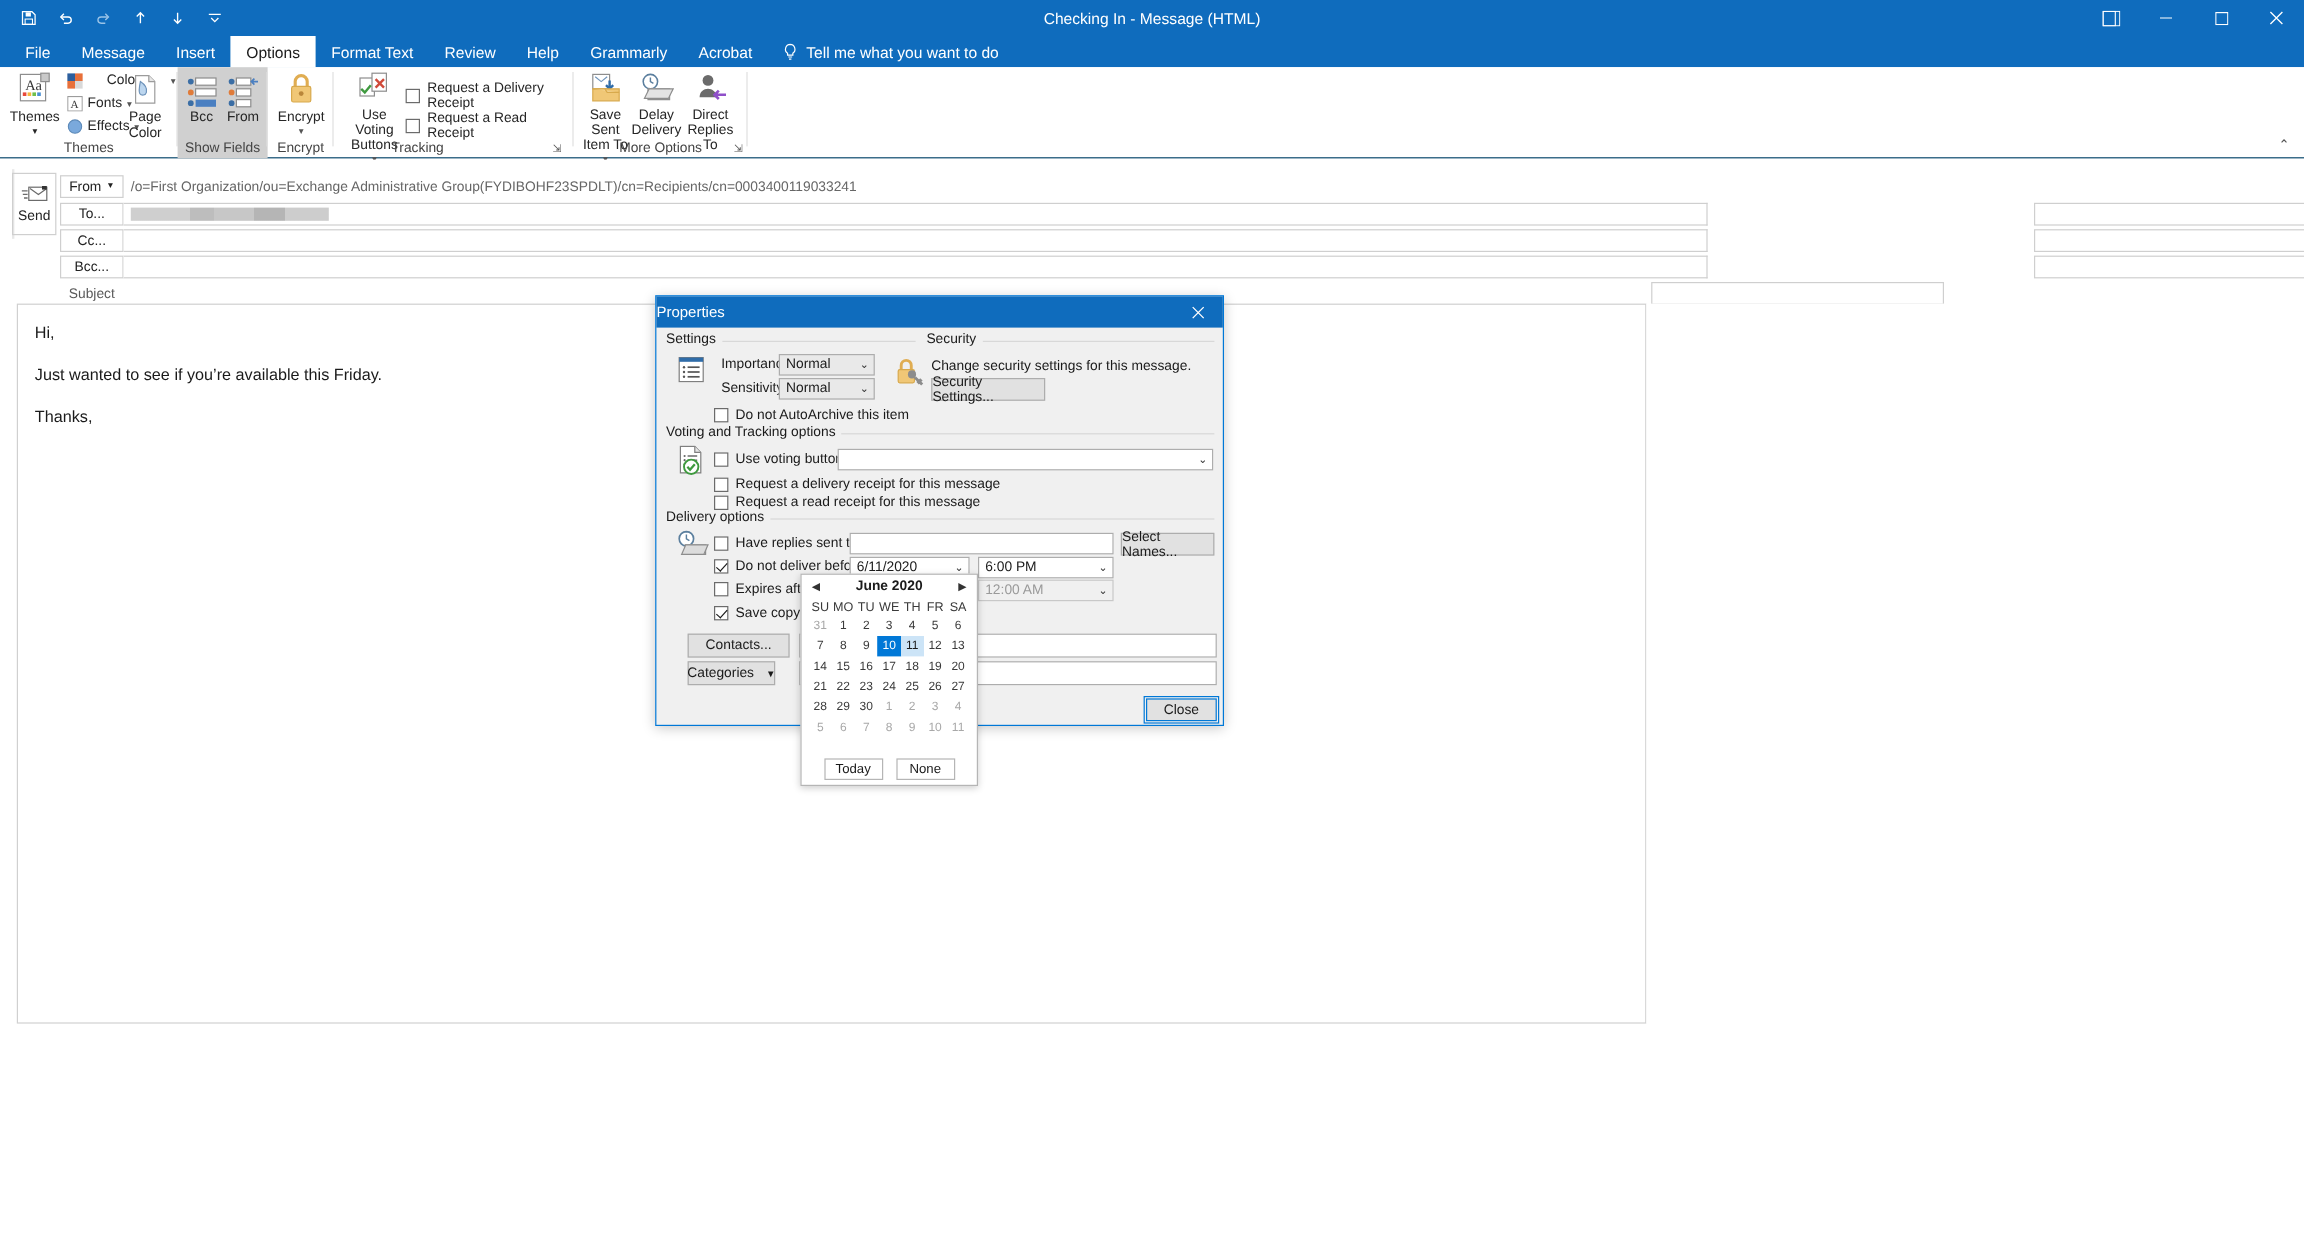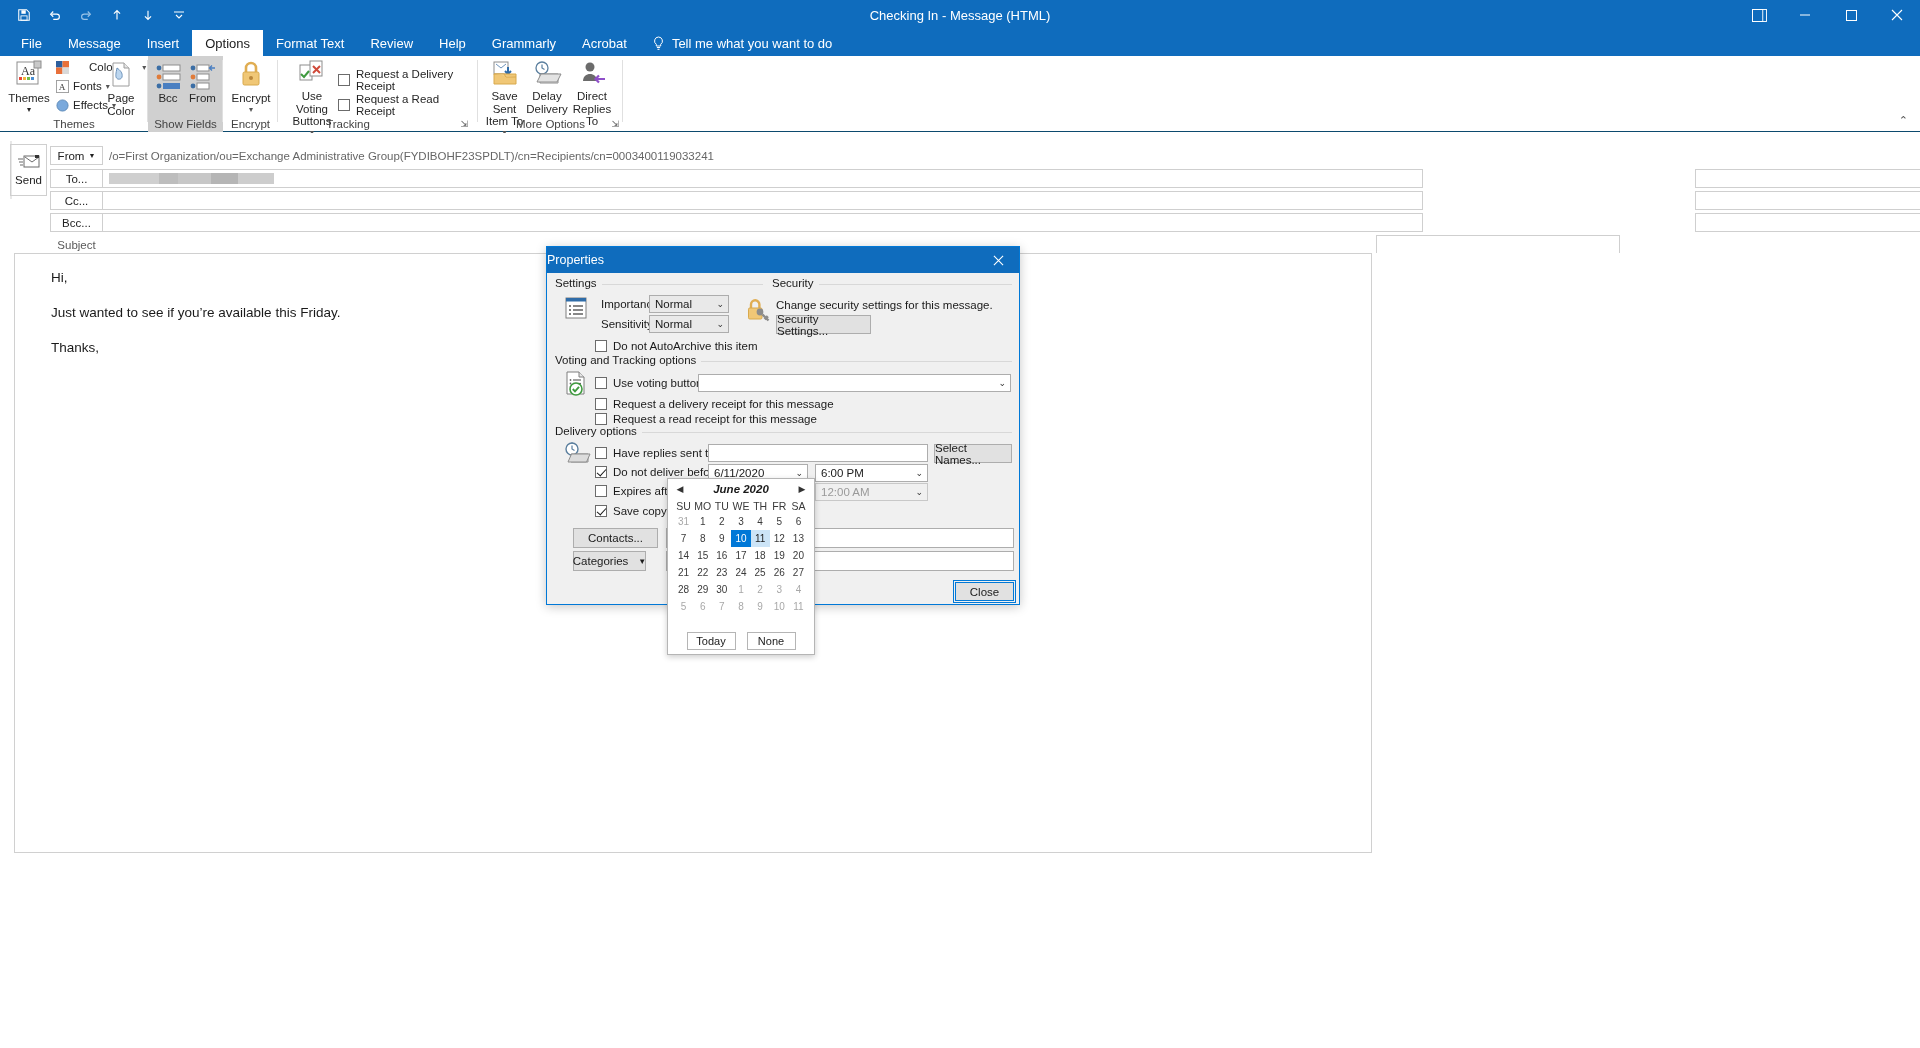--- a/index.html
+++ b/index.html
@@ -96,21 +96,21 @@
   .hdr-plain { height: 19px; display: flex; align-items: center; padding-left: 6px; font-size: 11.5px; color: #666; }
   .subj-label {
     position: absolute; left: 50px; width: 53px; height: 19px;
     display: flex; align-items: center; justify-content: center; font-size: 11.5px; color: #595959;
   }
   .redact { height: 11px; background: linear-gradient(90deg,#cfcfcf 0 30%, #bdbdbd 30% 42%, #c7c7c7 42% 62%, #b5b5b5 62% 78%, #cdcdcd 78% 100%); }
 
   
   .msg-body {
     position: absolute; top: 253px; left: 14px; width: 1358px; height: 600px;
-    border: 1px solid #d0d0d0; background: #fff; padding: 16px 36px;
+    border: 1px solid #d0d0d0; background: #fff; padding: 16px 14px;
     font-size: 13.5px; color: #1a1a1a; line-height: 1.25;
   }
   .msg-body p { margin-bottom: 18px; }
   .body-right-pane { position: absolute; top: 253px; left: 1372px; width: 548px; height: 600px; background:#fff; }
 
   
   .dlg {
     position: absolute; left: 546px; top: 246px; width: 474px; height: 359px;
     background: #f0f0f0; border: 1px solid #0078d7;
     box-shadow: 0 2px 10px rgba(0,0,0,.22);
@@ -148,21 +148,21 @@
   }
   .dbtn.focus { border: 1px solid #0078d7; outline: 1px solid #0078d7; outline-offset: 1px; }
   .dchk { position: absolute; display: flex; align-items: center; gap: 6px; font-size: 11.5px; color: #1a1a1a; white-space: nowrap; }
 
   
   .cal {
     position: absolute; left: 667px; top: 478px; width: 148px; height: 177px;
     background: #fff; border: 1px solid #b5b5b5; box-shadow: 0 2px 6px rgba(0,0,0,.2);
   }
   .cal-head { height: 19px; display: flex; align-items: center; justify-content: center; position: relative; }
-  .cal-head .mon { font-size: 11.5px; font-weight: bold; color: #1a1a1a; font-style: italic; }
+  .cal-head .mon { font-size: 11.5px; font-weight: bold; color: #1a1a1a; }
   .cal-nav { position: absolute; width: 16px; height: 16px; display: flex; align-items: center; justify-content: center; font-size: 9px; color: #333; }
   .cal-grid { padding: 0 6px; }
   .cal-grid table { border-collapse: collapse; width: 100%; }
   .cal-grid th {
     font-size: 10.5px; font-weight: normal; color: #3a3a3a; height: 15px; width: 19px; text-align: center;
   }
   .cal-grid td {
     font-size: 10px; color: #3a3a3a; height: 17px; width: 19px; text-align: center; vertical-align: middle;
   }
   .cal-grid td.out { color: #a8a8a8; }

